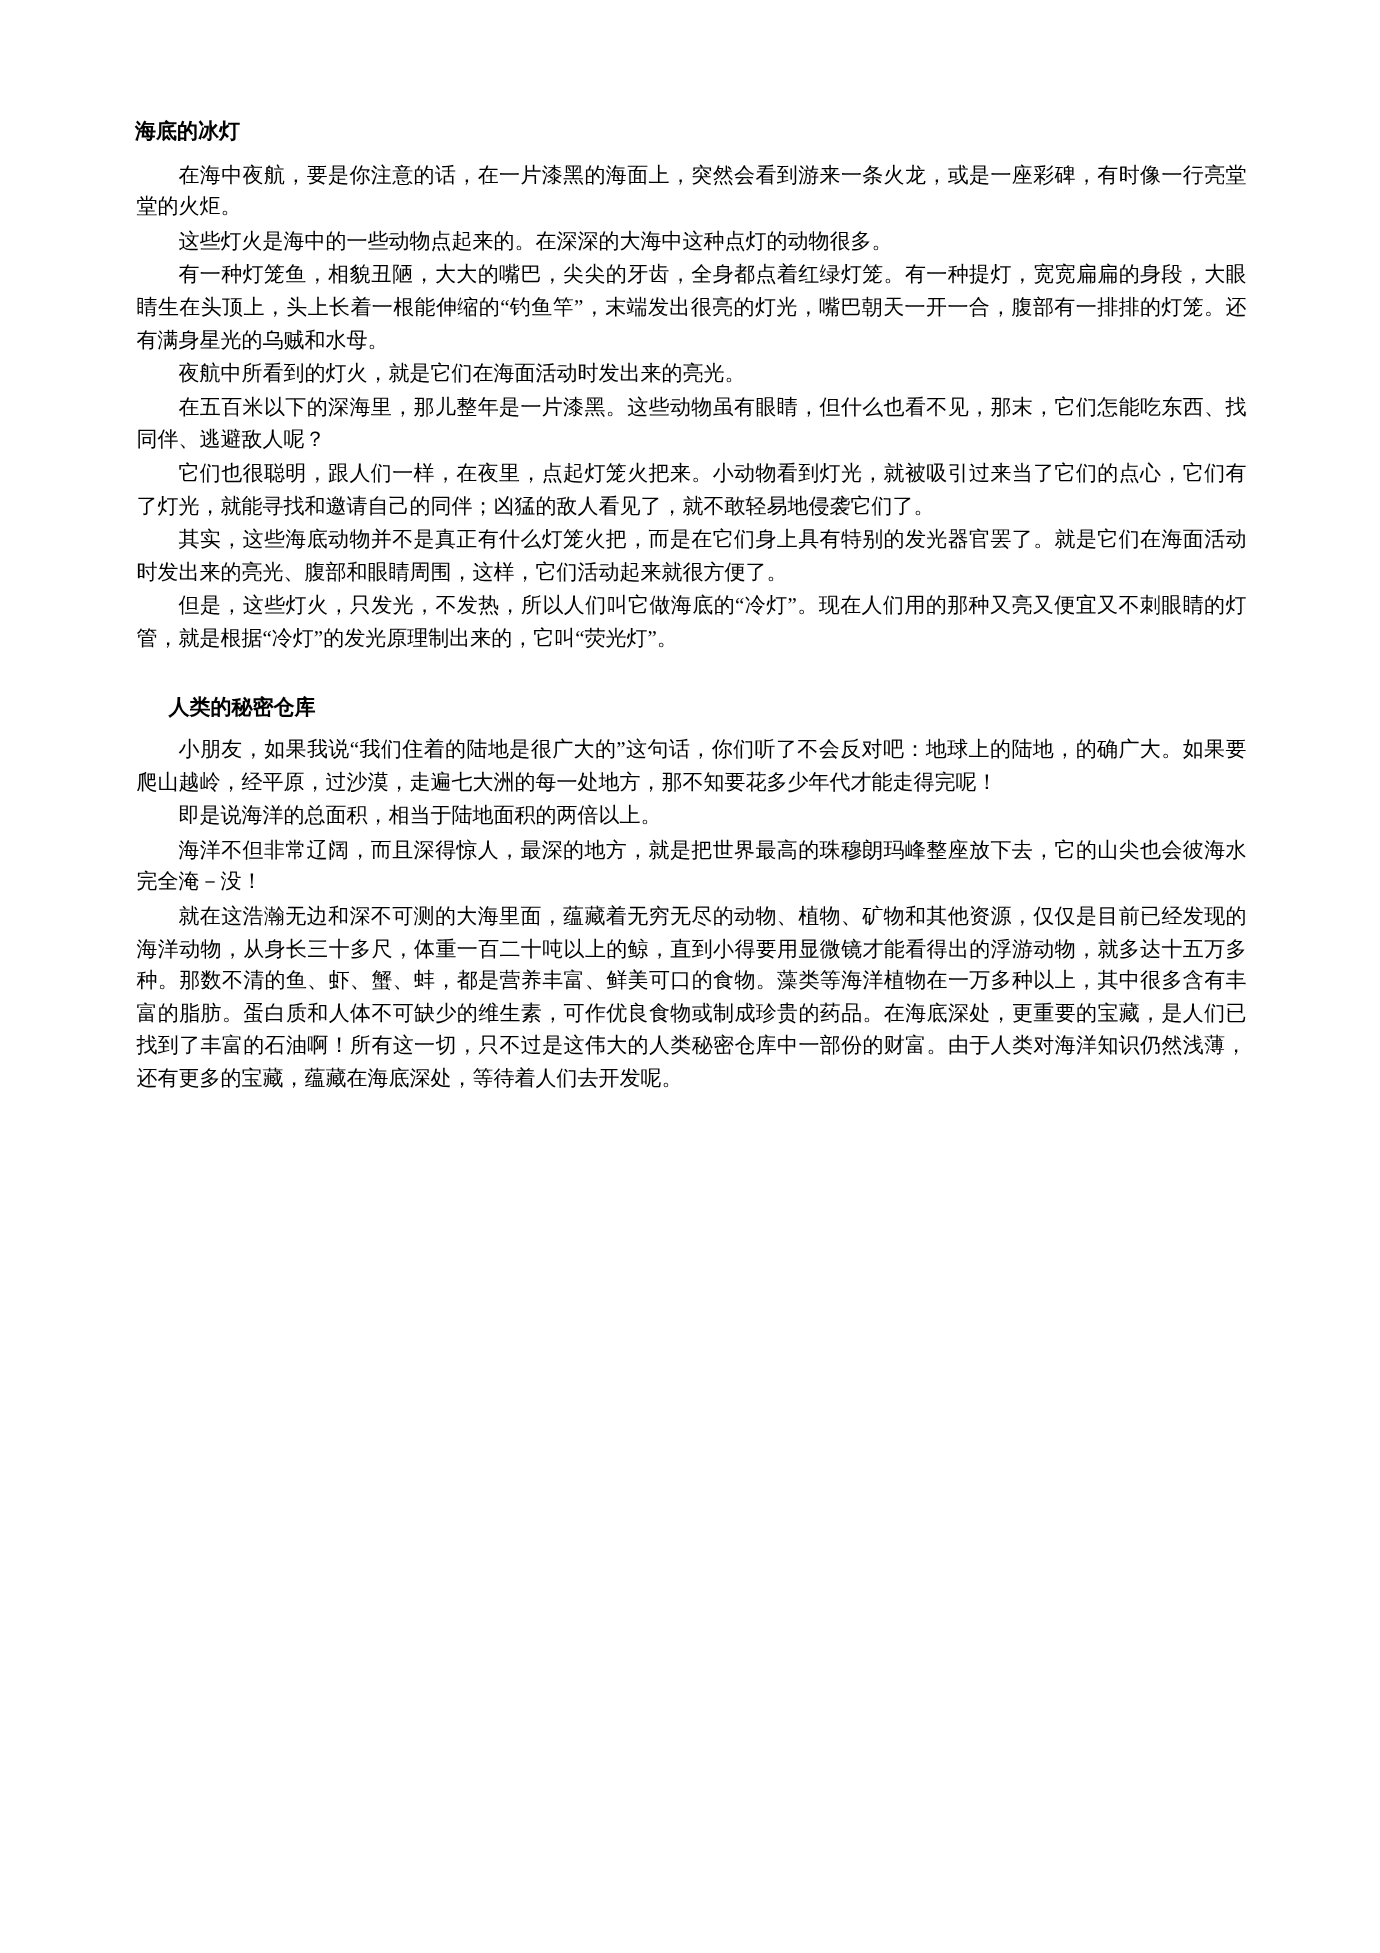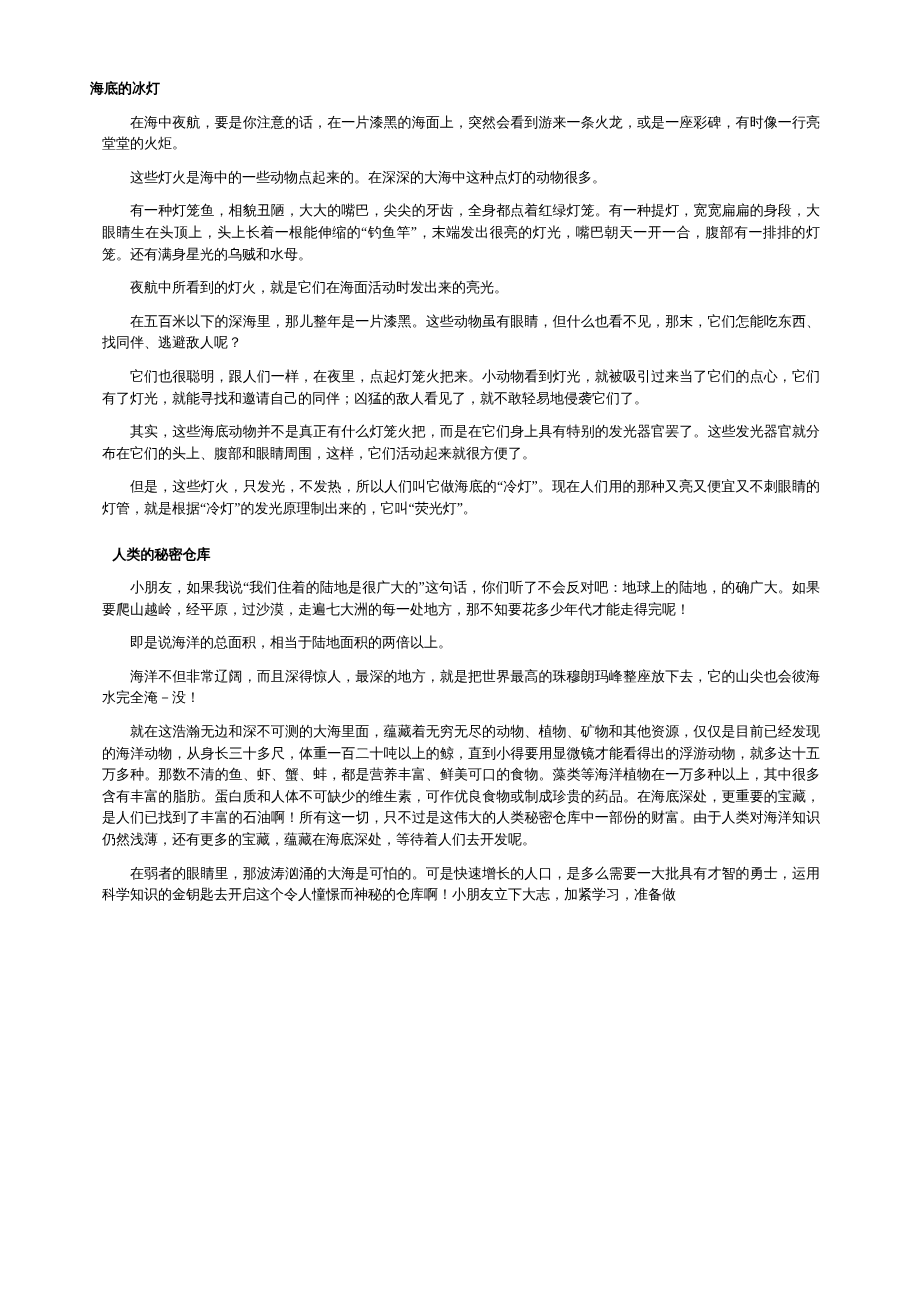--- a/index.html
+++ b/index.html
@@ -32,46 +32,45 @@
     font-size: 14px;
     font-weight: bold;
     margin: 0 0 7px 0;
     padding: 0;
   }
   .article-title.indented {
     text-indent: 1.6em;
     margin-top: 24px;
   }
   .para {
-    margin: 12px;
+    margin: 1px;
     padding: 0;
     text-indent: 2em;
     text-align: justify;
     word-break: break-all;
   }
 </style>
 </head>
 <body>
 
 <div class="page">
 
   <section class="article">
     <h2 class="article-title">海底的冰灯</h2>
     <p class="para">在海中夜航，要是你注意的话，在一片漆黑的海面上，突然会看到游来一条火龙，或是一座彩碑，有时像一行亮堂堂的火炬。</p>
     <p class="para">这些灯火是海中的一些动物点起来的。在深深的大海中这种点灯的动物很多。</p>
     <p class="para">有一种灯笼鱼，相貌丑陋，大大的嘴巴，尖尖的牙齿，全身都点着红绿灯笼。有一种提灯，宽宽扁扁的身段，大眼睛生在头顶上，头上长着一根能伸缩的“钓鱼竿”，末端发出很亮的灯光，嘴巴朝天一开一合，腹部有一排排的灯笼。还有满身星光的乌贼和水母。</p>
     <p class="para">夜航中所看到的灯火，就是它们在海面活动时发出来的亮光。</p>
     <p class="para">在五百米以下的深海里，那儿整年是一片漆黑。这些动物虽有眼睛，但什么也看不见，那末，它们怎能吃东西、找同伴、逃避敌人呢？</p>
     <p class="para">它们也很聪明，跟人们一样，在夜里，点起灯笼火把来。小动物看到灯光，就被吸引过来当了它们的点心，它们有了灯光，就能寻找和邀请自己的同伴；凶猛的敌人看见了，就不敢轻易地侵袭它们了。</p>
-    <p class="para">其实，这些海底动物并不是真正有什么灯笼火把，而是在它们身上具有特别的发光器官罢了。这些发光器官就分布在它们的头上、腹部和眼睛周围，这样，它们活动起来就很方便了。</p>
+    <p class="para">其实，这些海底动物并不是真正有什么灯笼火把，而是在它们身上具有特别的发光器官罢了。就是它们在海面活动时发出来的亮光、腹部和眼睛周围，这样，它们活动起来就很方便了。</p>
     <p class="para">但是，这些灯火，只发光，不发热，所以人们叫它做海底的“冷灯”。现在人们用的那种又亮又便宜又不刺眼睛的灯管，就是根据“冷灯”的发光原理制出来的，它叫“荧光灯”。</p>
   </section>
 
   <section class="article">
     <h2 class="article-title indented">人类的秘密仓库</h2>
     <p class="para">小朋友，如果我说“我们住着的陆地是很广大的”这句话，你们听了不会反对吧：地球上的陆地，的确广大。如果要爬山越岭，经平原，过沙漠，走遍七大洲的每一处地方，那不知要花多少年代才能走得完呢！</p>
     <p class="para">即是说海洋的总面积，相当于陆地面积的两倍以上。</p>
     <p class="para">海洋不但非常辽阔，而且深得惊人，最深的地方，就是把世界最高的珠穆朗玛峰整座放下去，它的山尖也会彼海水完全淹－没！</p>
     <p class="para">就在这浩瀚无边和深不可测的大海里面，蕴藏着无穷无尽的动物、植物、矿物和其他资源，仅仅是目前已经发现的海洋动物，从身长三十多尺，体重一百二十吨以上的鲸，直到小得要用显微镜才能看得出的浮游动物，就多达十五万多种。那数不清的鱼、虾、蟹、蚌，都是营养丰富、鲜美可口的食物。藻类等海洋植物在一万多种以上，其中很多含有丰富的脂肪。蛋白质和人体不可缺少的维生素，可作优良食物或制成珍贵的药品。在海底深处，更重要的宝藏，是人们已找到了丰富的石油啊！所有这一切，只不过是这伟大的人类秘密仓库中一部份的财富。由于人类对海洋知识仍然浅薄，还有更多的宝藏，蕴藏在海底深处，等待着人们去开发呢。</p>
-    <p class="para">在弱者的眼睛里，那波涛汹涌的大海是可怕的。可是快速增长的人口，是多么需要一大批具有才智的勇士，运用科学知识的金钥匙去开启这个令人憧憬而神秘的仓库啊！小朋友立下大志，加紧学习，准备做</p>
   </section>
 
 </div>
 
 </body></html>

